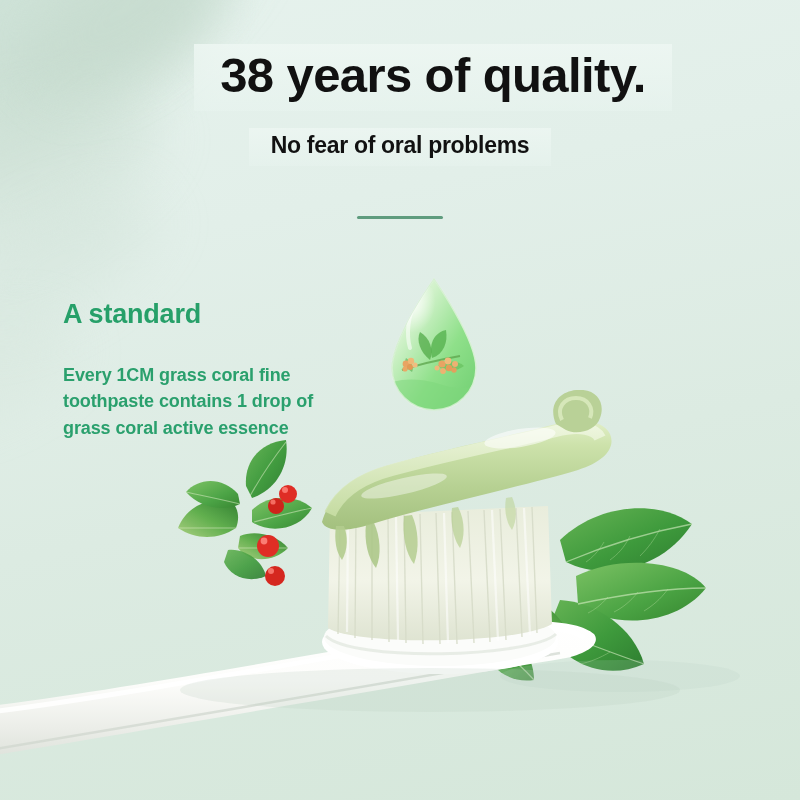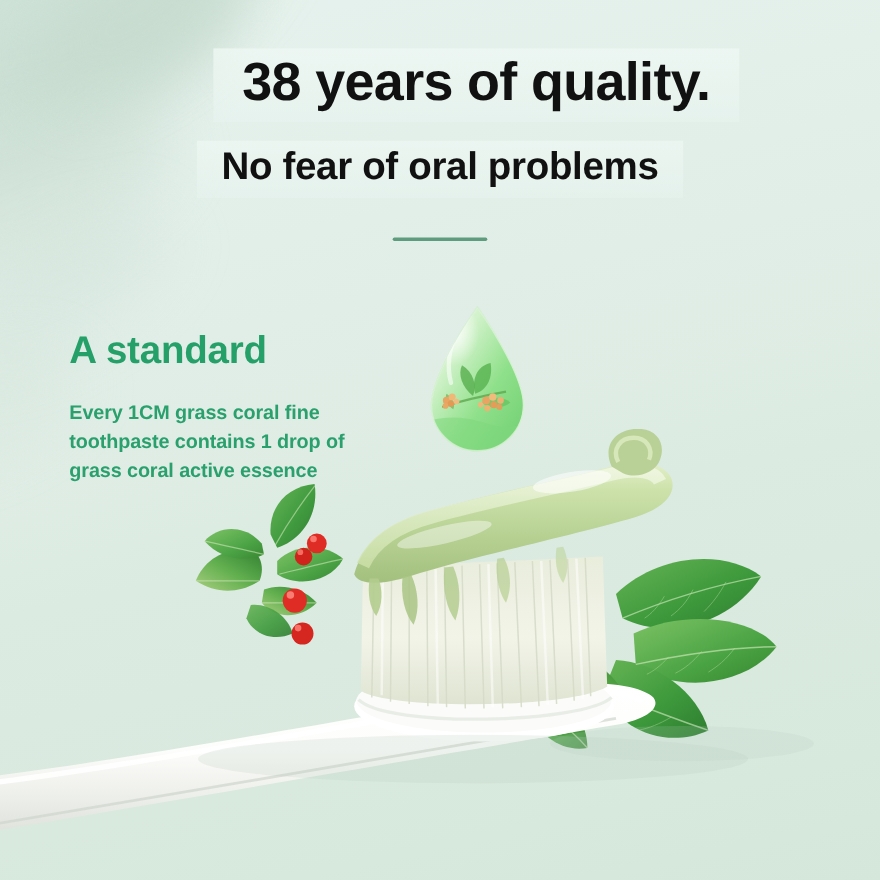--- a/index.html
+++ b/index.html
@@ -33,32 +33,32 @@
     margin:0;font-size:49px;font-weight:700;letter-spacing:-.6px;
     color:#111111;line-height:1.12;white-space:nowrap;
     font-family:"Liberation Sans",sans-serif;
   }
   .subhead-wrap{position:absolute;left:0;top:128px;width:800px;text-align:center;}
   .subhead-plate{
     display:inline-block;padding:4px 22px 8px;
     background:linear-gradient(180deg,rgba(238,247,243,.75),rgba(232,244,239,.45));
   }
   .subhead{
-    margin:0;font-size:35px;font-weight:700;letter-spacing:-.3px;
+    margin:0;font-size:23px;font-weight:700;letter-spacing:-.3px;
     color:#111111;line-height:1.15;white-space:nowrap;
   }
   .divider{
     position:absolute;left:50%;top:216px;width:86px;height:3px;
     margin-left:-43px;background:#5f9c7e;border-radius:2px;
   }
 
   
   .sec-title{
     position:absolute;left:63px;top:298px;margin:0;
-    font-size:35px;font-weight:700;letter-spacing:-.2px;
+    font-size:27px;font-weight:700;letter-spacing:-.2px;
     color:#26a069;line-height:1.2;
   }
   .sec-body{
     position:absolute;left:63px;top:362px;margin:0;width:300px;
     font-size:18px;font-weight:700;line-height:1.47;
     color:#2aa06d;letter-spacing:-.1px;
   }
 
   
   .droplet{position:absolute;left:386px;top:276px;width:96px;height:142px;}

